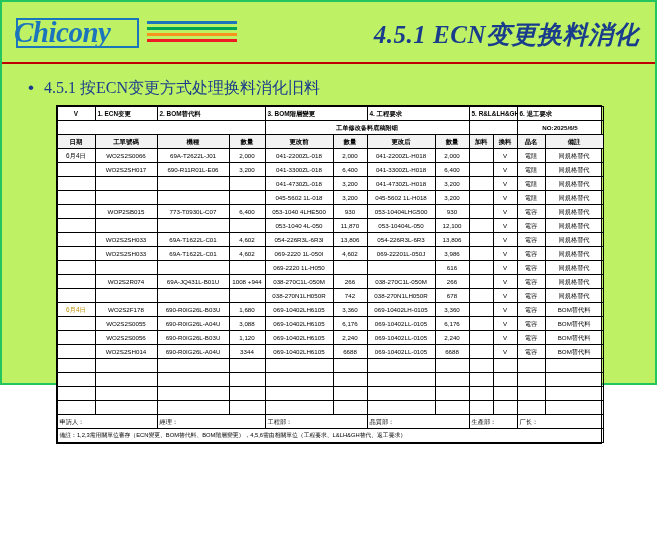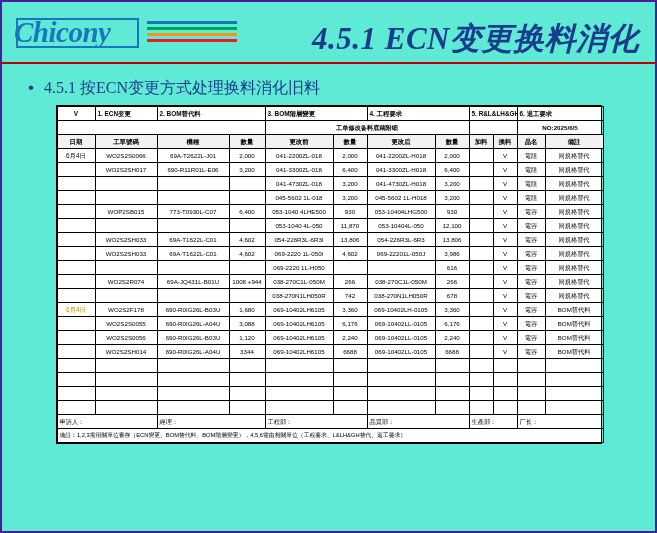--- a/index.html
+++ b/index.html
@@ -9,24 +9,24 @@
   body {
     width: 657px;
     height: 533px;
     background: #ffffff;
     font-family: "Liberation Sans", sans-serif;
     overflow: hidden;
   }
   .slide {
     position: relative;
     width: 657px;
-    height: 533px;
+    height: 385px;
     box-sizing: border-box;
-    border: 2px solid #4c1d95;
-    background: #5eead4;
+    border: 2px solid #22c55e;
+    background: #bef264;
   }
   
   .header {
     position: relative;
     height: 62px;
     border-bottom: 2px solid #c00000;
     box-sizing: border-box;
   }
   .logo {
     position: absolute;
@@ -72,21 +72,21 @@
   .bar-c { background: #f7941e; width: 90px; }
   .bar-d { background: #ed1c24; width: 90px; }
 
   .header-title {
     position: absolute;
     right: 16px;
     top: 16px;
     font-family: "Liberation Serif", serif;
     font-style: italic;
     font-weight: bold;
-    font-size: 31px;
+    font-size: 25px;
     color: #1a3c8c;
     letter-spacing: 0.5px;
   }
 
   
   .bullet-row {
     margin: 14px 0 6px 26px;
     display: flex;
     align-items: baseline;
     color: #1a3c8c;

